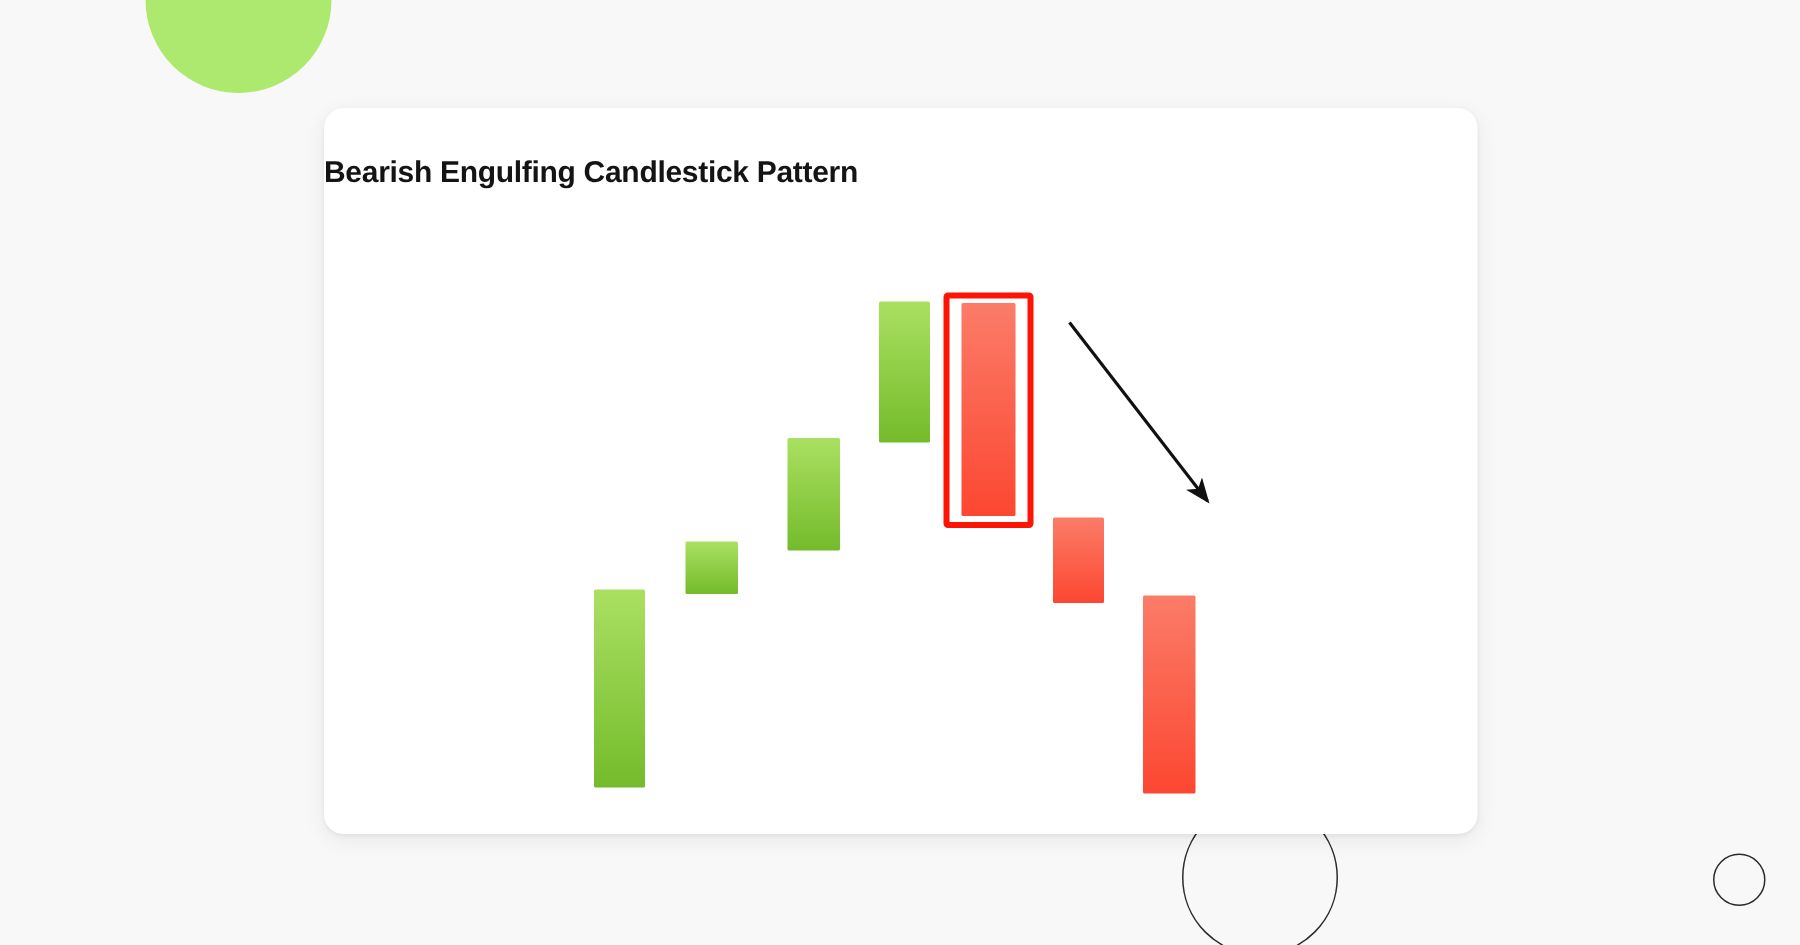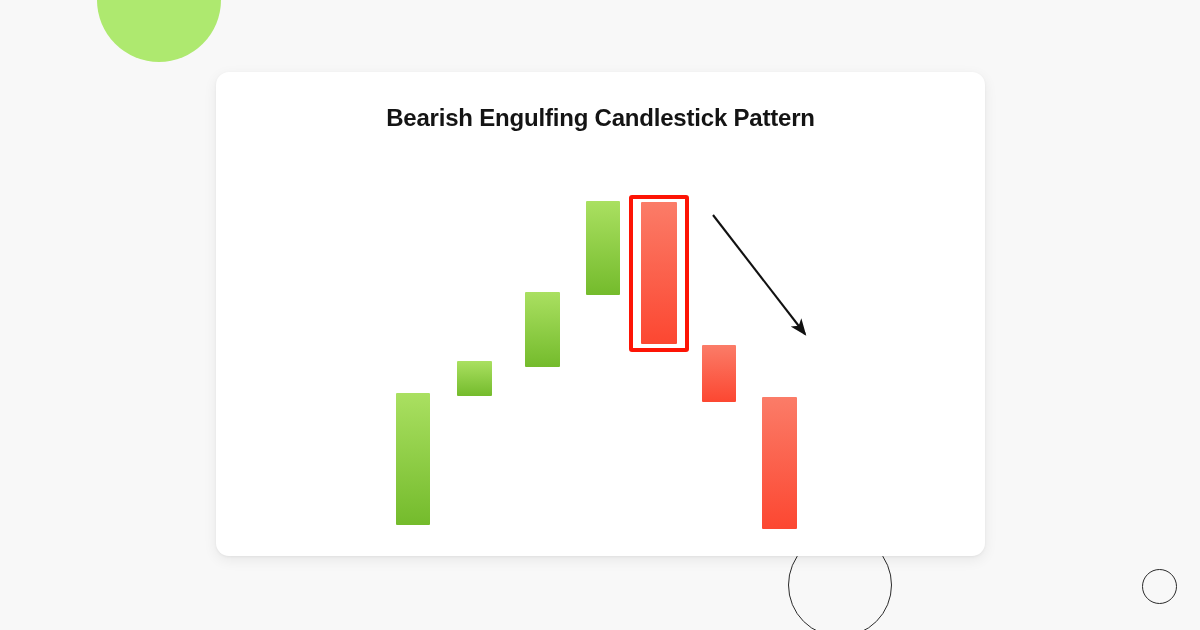--- a/index.html
+++ b/index.html
@@ -70,22 +70,21 @@
     border-radius: 13px;
     box-shadow: 0 4px 14px rgba(0,0,0,0.07), 0 1px 3px rgba(0,0,0,0.05);
     overflow: hidden;
   }
 
   #chart-title {
     position: absolute;
     left: 0;
     top: 32px;
     width: 769px;
-    text-align: center;
-    font-size: 24px;
+    font-size: 20px;
     font-weight: bold;
     color: #141414;
     letter-spacing: -0.2px;
   }
 
   
   #chart-plot {
     position: absolute;
     left: 0;
     top: 0;

